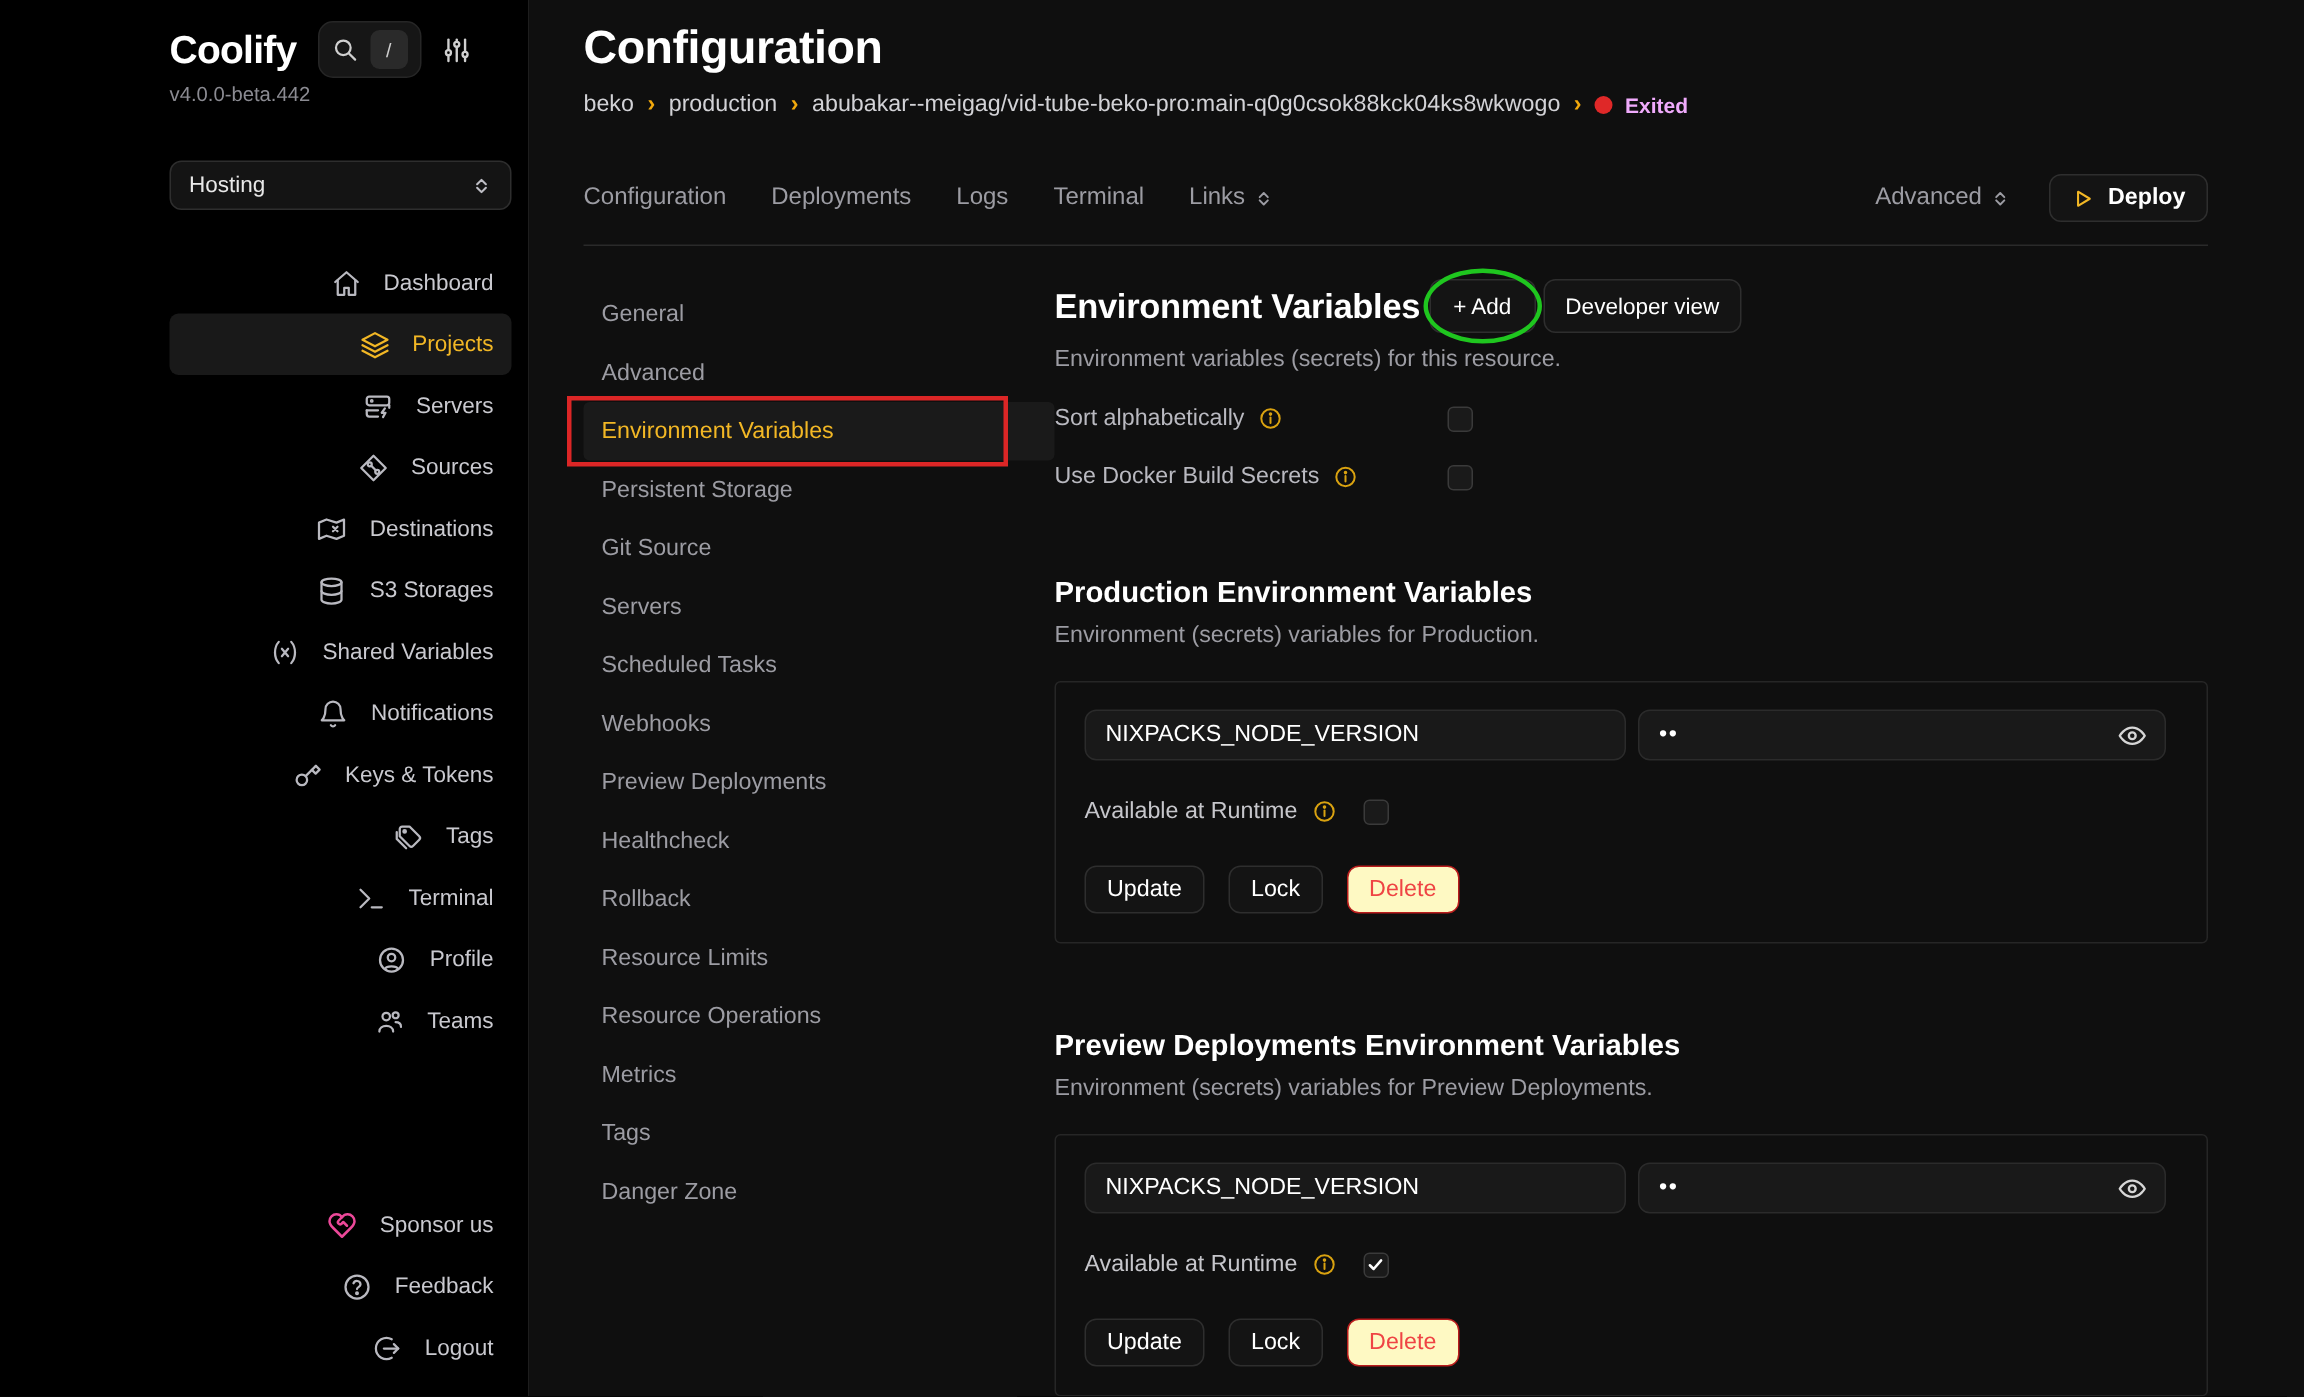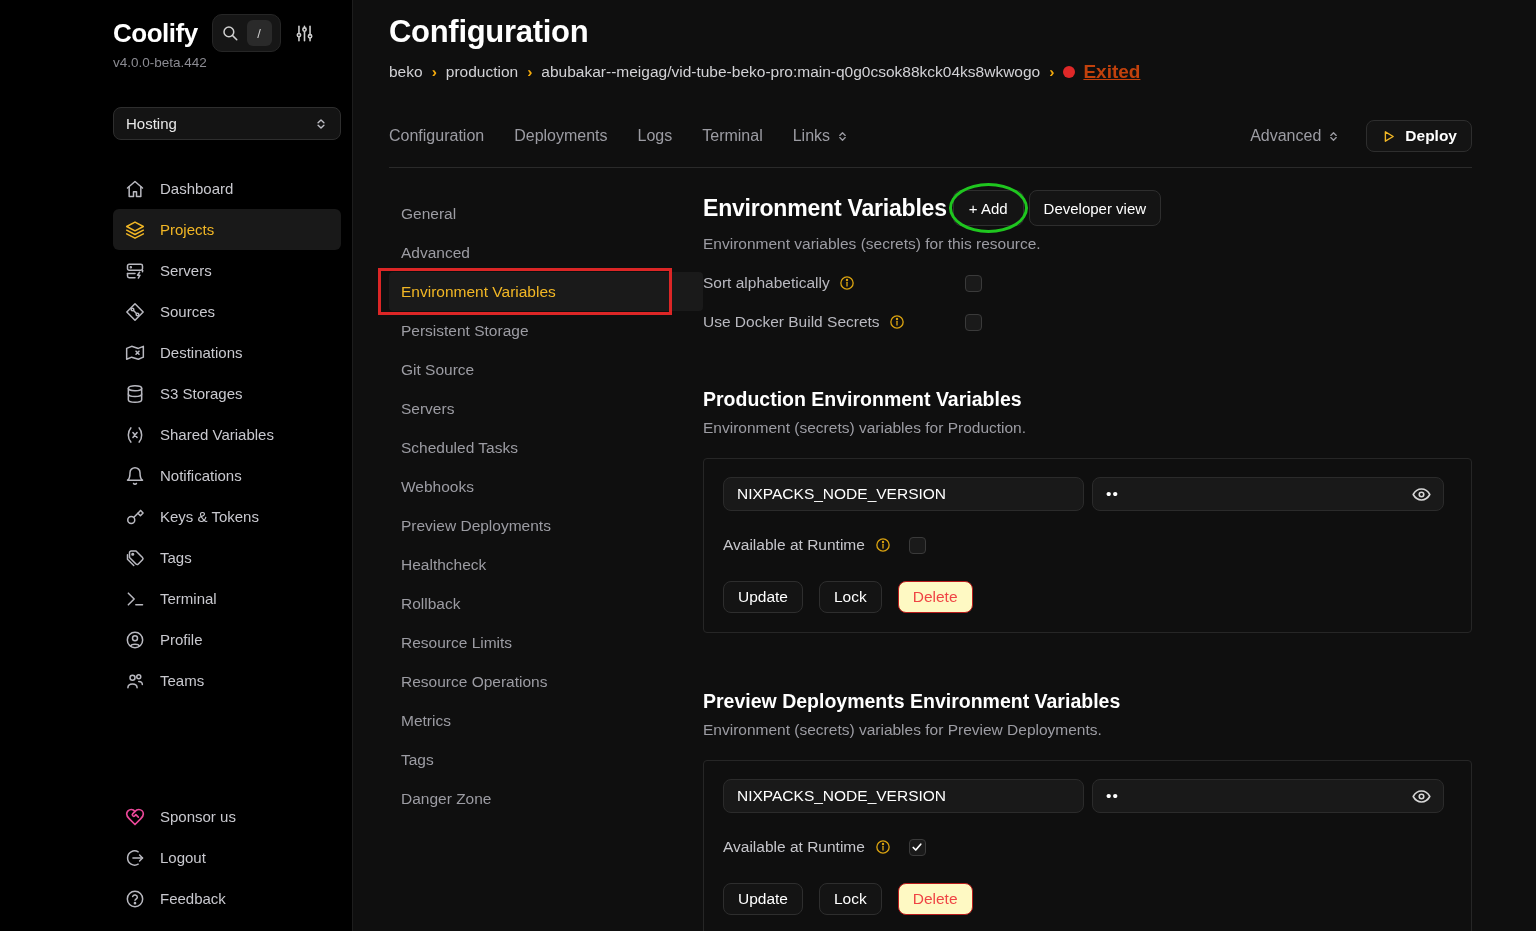--- a/index.html
+++ b/index.html
@@ -17,36 +17,36 @@
   .kbd { background:#2a2a2a; border-radius:6px; width:25px; height:26px; display:flex; align-items:center;
          justify-content:center; font-size:13px; color:#cfcfcf; }
   .icon { display:inline-flex; align-items:center; justify-content:center; flex-shrink:0; }
   .icon svg { display:block; }
   .version { font-size:13.5px; color:#8b8b92; margin-top:3px; }
   .team-select { margin-top:37px; height:33px; background:#141414; border:1px solid #2e2e2e; border-radius:8px;
                  display:flex; align-items:center; justify-content:space-between; padding:0 12px; font-size:15px;
                  color:#e8e8e8; cursor:pointer; }
   .nav { margin-top:28px; display:flex; flex-direction:column; }
   .nav-item { display:flex; align-items:center; gap:15px; height:41px; padding:0 12px; border-radius:6px;
-              color:#c9c9cf; font-size:15px; cursor:pointer; }
+              color:#c9c9cf; font-size:15px; cursor:pointer;justify-content:flex-end; }
   .nav-item .icon { color:#b9b9c0; }
   .nav-item.active { background:#191919; color:#f2b725; }
   .nav-item.active .icon { color:#f2b725; }
   .nav-item.pink .icon { color:#ec4899; }
   .sidebar-footer { margin-top:auto; display:flex; flex-direction:column; }
 
   
   .main { flex:1; display:flex; flex-direction:column; padding:14px 64px 0 36px; background:#0f0f0f; min-width:0; }
   .page-title { font-size:31px; font-weight:800; letter-spacing:-0.3px; }
   .breadcrumb { display:flex; align-items:center; gap:9px; margin-top:11px; font-size:15.5px; color:#d2d2d6; }
   .crumb { white-space:nowrap; }
   .crumb-sep { color:#f2a90c; font-weight:700; }
   .status { display:flex; align-items:center; gap:8px; }
   .status-dot { width:12px; height:12px; border-radius:50%; background:#df2828; }
-  .status-label { color:#c2410c; font-weight:700; font-size:19px;text-decoration:underline; }
+  .status-label { color:#f0abfc; font-weight:700; font-size:14px; }
 
   .tabbar { display:flex; align-items:center; margin-top:37px; height:32px; }
   .tab { color:#9c9ca3; font-size:16px; margin-right:30px; cursor:pointer; display:flex; align-items:center; gap:6px; }
   .tab-spacer { flex:1; }
   .adv-select { color:#9c9ca3; font-size:16px; display:flex; align-items:center; gap:6px; margin-right:26px; cursor:pointer; }
   .deploy-btn { display:flex; align-items:center; gap:9px; background:#141414; border:1px solid #2e2e2e;
                 border-radius:8px; height:32px; padding:0 14px; color:#fff; font-size:15.5px; font-weight:600; cursor:pointer; }
   .divider { height:1px; background:#2a2a2a; margin-top:15px; }
 
   .content-row { display:flex; flex:1; min-height:0; }
@@ -275,36 +275,36 @@
             <svg width="20" height="20" viewBox="0 0 24 24" fill="none" stroke="#ec4899" stroke-width="2" stroke-linecap="round" stroke-linejoin="round">
               <path d="M19 14c1.5-1.5 3-3.3 3-5.5A5.5 5.5 0 0 0 16.5 3c-1.8 0-3.4.9-4.5 2.3A5.7 5.7 0 0 0 7.5 3 5.5 5.5 0 0 0 2 8.5c0 2.3 1.5 4 3 5.5l7 7z"></path>
               <path d="m12 5.3-2.8 2.9a1.7 1.7 0 0 0 2.4 2.4L13 9.2l3 3"></path>
             </svg>
           </span>
         <span>Sponsor us</span>
       </div>
       <div class="nav-item">
         <span class="icon">
             <svg width="20" height="20" viewBox="0 0 24 24" fill="none" stroke="currentColor" stroke-width="1.8" stroke-linecap="round" stroke-linejoin="round">
+              <circle cx="12" cy="12" r="9.2"></circle>
+              <path d="M9.2 9a2.9 2.9 0 0 1 5.6 1c0 1.9-2.8 2.2-2.8 3.6"></path>
+              <circle cx="12" cy="17" r="0.7" fill="currentColor"></circle>
+            </svg>
+          </span>
+        <span>Feedback</span>
+      </div>
+      <div class="nav-item">
+        <span class="icon">
+            <svg width="20" height="20" viewBox="0 0 24 24" fill="none" stroke="currentColor" stroke-width="1.8" stroke-linecap="round" stroke-linejoin="round">
               <path d="M15.8 4.6A8.5 8.5 0 1 0 15.8 19.4"></path>
               <line x1="9.5" y1="12" x2="21" y2="12"></line>
               <polyline points="17.5,8.5 21,12 17.5,15.5"></polyline>
             </svg>
           </span>
         <span>Logout</span>
-      </div>
-      <div class="nav-item">
-        <span class="icon">
-            <svg width="20" height="20" viewBox="0 0 24 24" fill="none" stroke="currentColor" stroke-width="1.8" stroke-linecap="round" stroke-linejoin="round">
-              <circle cx="12" cy="12" r="9.2"></circle>
-              <path d="M9.2 9a2.9 2.9 0 0 1 5.6 1c0 1.9-2.8 2.2-2.8 3.6"></path>
-              <circle cx="12" cy="17" r="0.7" fill="currentColor"></circle>
-            </svg>
-          </span>
-        <span>Feedback</span>
       </div>
     </div>
   </aside>
 
   <main class="main">
 
     <h1 class="page-title">Configuration</h1>
 
     <div class="breadcrumb">
       <span class="crumb">beko</span>

